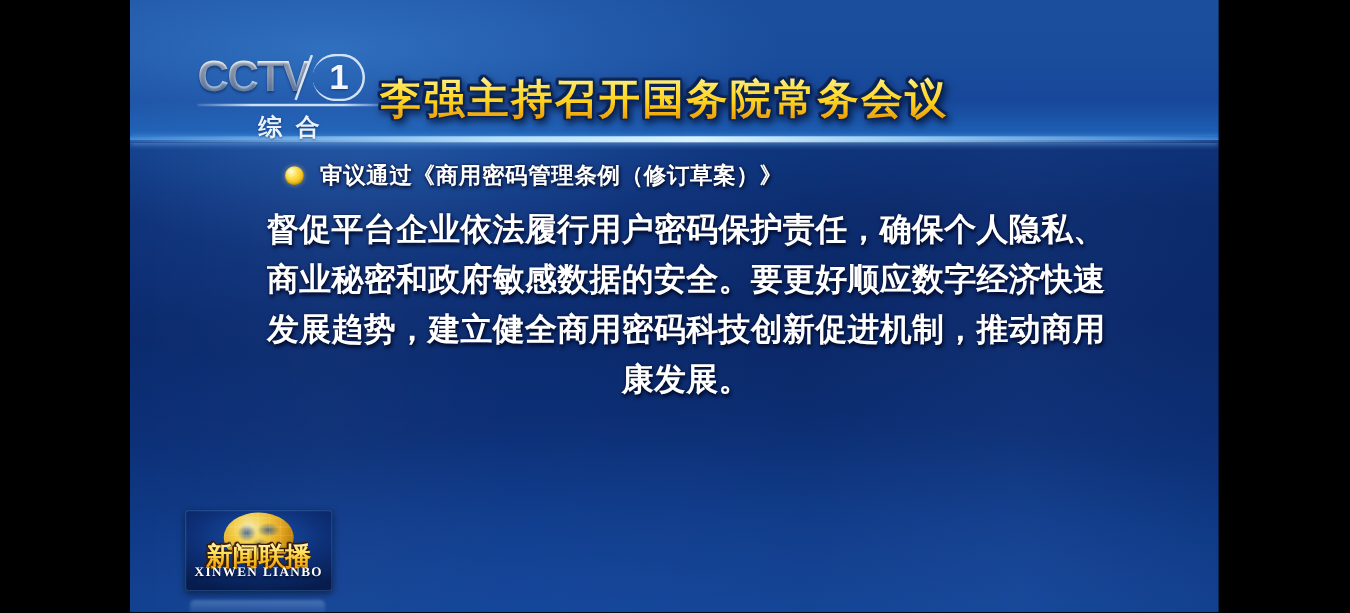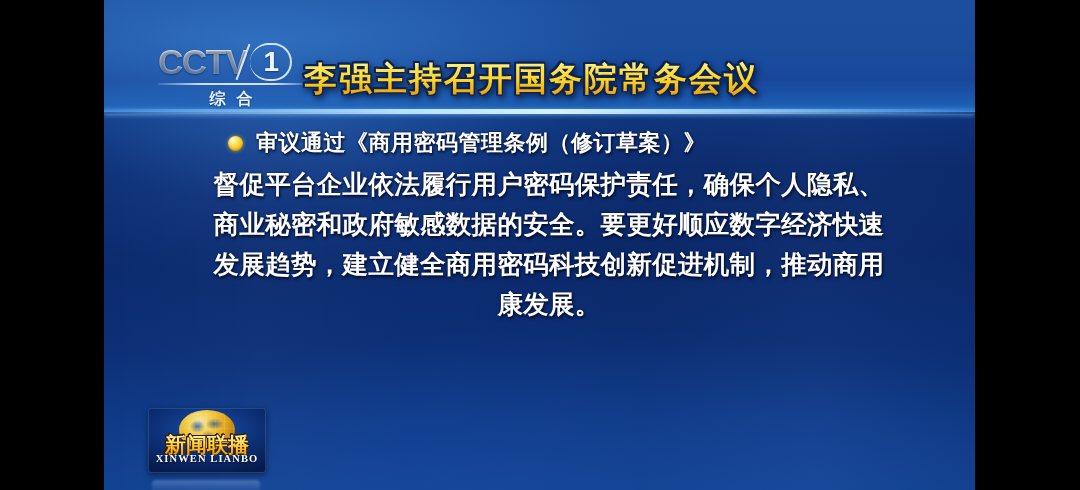--- a/index.html
+++ b/index.html
@@ -179,21 +179,21 @@
   #cctv-underline {
     width: 146px;
     height: 2px;
     margin-top: 1px;
     background: linear-gradient(90deg, rgba(200,224,248,0.15) 0%, rgba(224,239,252,0.9) 30%, rgba(224,239,252,0.9) 80%, rgba(200,224,248,0.25) 100%);
   }
   #cctv-sub {
     margin-top: 4px;
     text-align: center;
     width: 146px;
-    font-size: 16px;
+    font-size: 19px;
     font-weight: 700;
     letter-spacing: 11px;
     text-indent: 11px;
     color: #eaf3fc;
     text-shadow: 0 1px 2px rgba(0,20,60,0.5);
     font-family: Liberation Mono, monospace;
   }
 
   
   #headline {
@@ -248,21 +248,21 @@
     width: 15px;
     height: 15px;
     border-radius: 50%;
     flex: 0 0 auto;
     background:
       radial-gradient(circle at 33% 28%, #fffbe0 0%, #ffe45e 30%, #f7c61c 62%, #c98f08 100%);
     box-shadow: 0 0 4px rgba(255,220,90,0.55), inset 0 -1px 2px rgba(140,95,0,0.5);
   }
   #subhead {
     font-family: "DejaVu Sans", "Liberation Sans", sans-serif;
-    font-size: 22px;
+    font-size: 18px;
     font-weight: 700;
     color: #ffffff;
     letter-spacing: 0.5px;
     white-space: nowrap;
     text-shadow: 1px 2px 3px rgba(0,8,35,0.85), 0 0 2px rgba(0,10,45,0.8);
   }
 
   #body-text {
     position: absolute;
     left: 105px;

